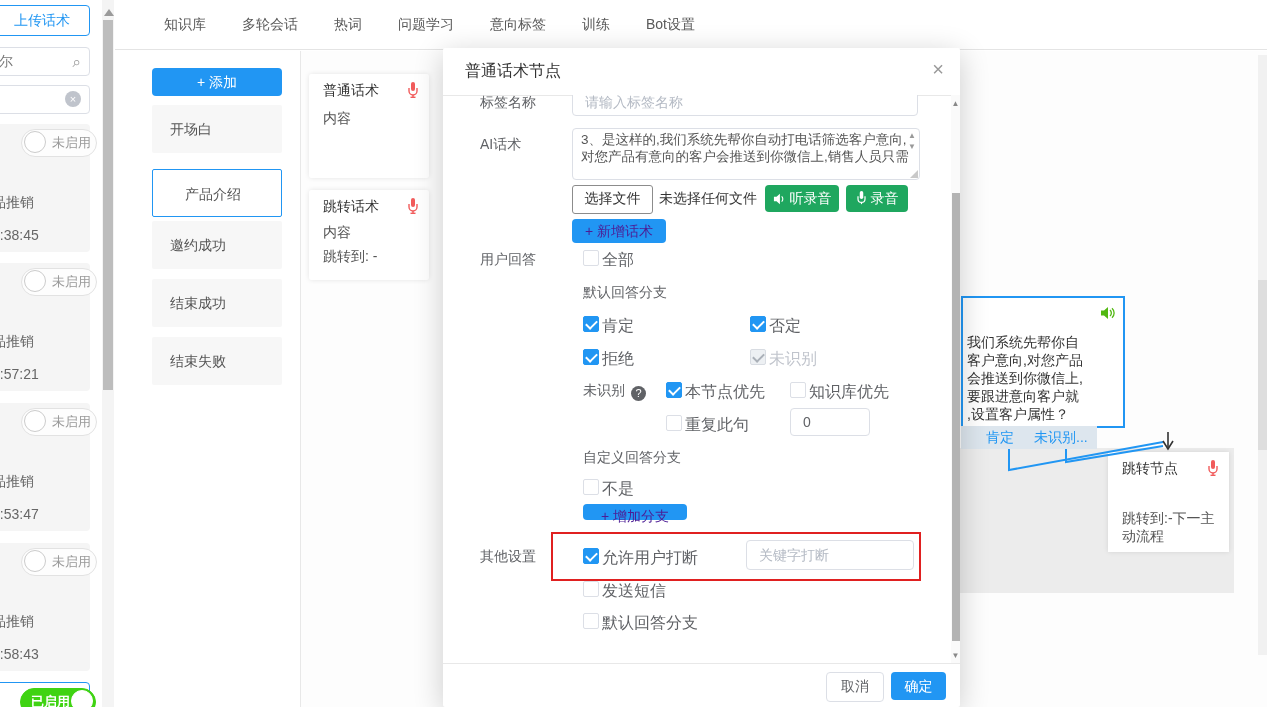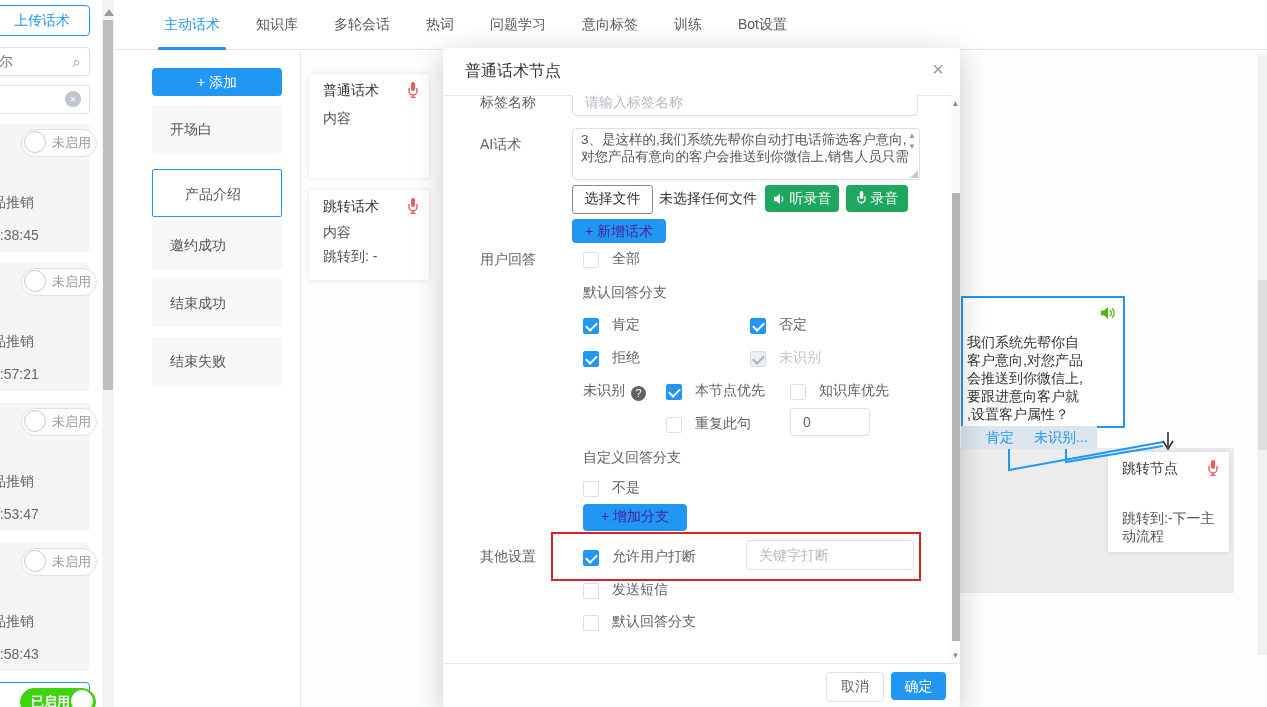--- a/index.html
+++ b/index.html
@@ -76,21 +76,21 @@
   .inp::placeholder{color:#b4bac4;}
   .ta{position:absolute;left:129px;top:33px;width:346px;height:50px;border:1px solid #dcdfe6;border-radius:4px;background:#fff;overflow:hidden;}
   .ta .tline{position:absolute;left:8px;width:310px;white-space:nowrap;font-size:13.5px;color:#555;}
   .ta .sa{position:absolute;right:3px;font-size:8px;color:#999;}
   .ta .rsz{position:absolute;right:1px;bottom:1px;width:0;height:0;border-left:8px solid transparent;border-bottom:8px solid #c9c9c9;}
   .gbtn{position:absolute;height:27px;background:#1fa75f;border-radius:4px;color:#fff;text-align:center;line-height:27px;font-size:14px;}
   .gbtn svg{vertical-align:-2px;margin-right:4px;}
   .file-btn{position:absolute;left:129px;top:90px;width:79px;height:27px;border:1px solid #8c8c8c;border-radius:3px;
             background:#fff;color:#333;text-align:center;line-height:25px;}
   .bbtn{position:absolute;background:#2196f3;border-radius:4px;color:#4c1d95;text-align:center;font-size:14px;}
-  .cbx{position:absolute;display:flex;align-items:flex-end;gap:13px;color:#606266;font-size:14px;}
+  .cbx{position:absolute;display:flex;align-items:flex-start;gap:3px;color:#606266;font-size:16px;}
   .cbx .box{width:16px;height:16px;border:1px solid #dcdfe6;border-radius:2px;background:#fff;box-sizing:border-box;position:relative;flex:none;}
   .cbx.on .box{background:#2196f3;border-color:#2196f3;}
   .cbx.on .box::after{content:"";position:absolute;left:4px;top:1px;width:5px;height:9px;
                       border:solid #fff;border-width:0 2px 2px 0;transform:rotate(45deg);}
   .cbx.dis{color:#c0c4cc;}
   .cbx.dis .box{background:#edf0f3;border-color:#d8dce2;}
   .cbx.dis .box::after{content:"";position:absolute;left:4px;top:1px;width:5px;height:9px;
                       border:solid #aab0b8;border-width:0 2px 2px 0;transform:rotate(45deg);}
   .sec-title{position:absolute;left:140px;color:#606266;}
   .help{display:inline-block;width:15px;height:15px;border-radius:50%;background:#606266;color:#fff;
@@ -106,21 +106,20 @@
           color:#fff;text-align:center;line-height:28px;}
 </style>
 </head>
 <body>
 
 <div id="app">
 
   <div id="topbar" class="abs">
     <div class="hairline"></div>
     <div id="tabs">
-      <div class="tab active">主动话术</div>
       <div class="tab">知识库</div>
       <div class="tab">多轮会话</div>
       <div class="tab">热词</div>
       <div class="tab">问题学习</div>
       <div class="tab">意向标签</div>
       <div class="tab">训练</div>
       <div class="tab">Bot设置</div>
     </div>
   </div>
 
@@ -344,21 +343,21 @@
         <span class="box"></span>
         <span>重复此句</span>
       </label>
       <input class="inp" style="left: 347px; top: 313px; width: 80px; height: 28px;" value="0">
 
       <div class="sec-title" style="top:354px;">自定义回答分支</div>
       <label class="cbx" style="left:140px;top:384px;">
         <span class="box"></span>
         <span>不是</span>
       </label>
-      <div class="bbtn" style="left:140px;top:409px;width:104px;height:27px;line-height:25px;">
+      <div class="bbtn" style="left:140px;top:409px;width:104px;height:16px;line-height:25px;">
         <span>+</span>
         <span>增加分支</span>
       </div>
 
       <div class="redbox"></div>
       <div class="f-label" style="top:453px;">其他设置</div>
       <label class="cbx on" style="left:140px;top:453px;">
         <span class="box"></span>
         <span>允许用户打断</span>
       </label>

